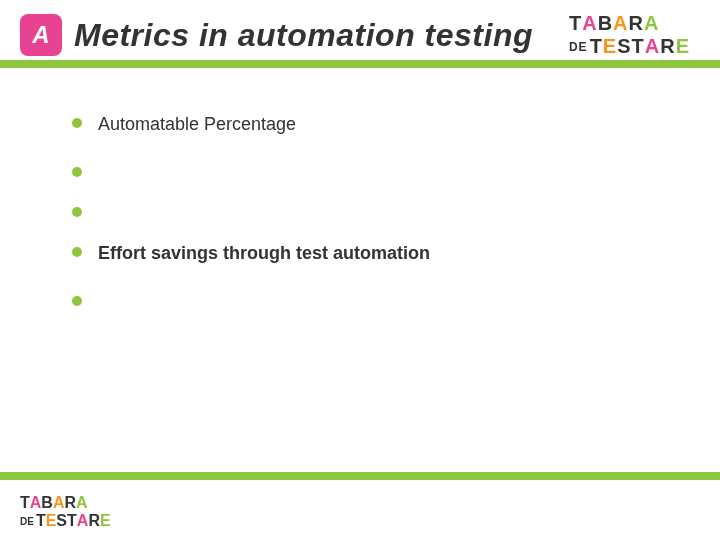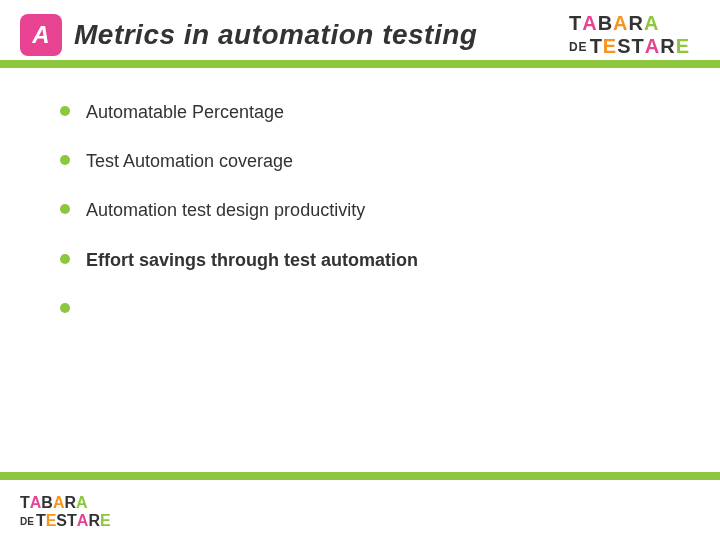--- a/index.html
+++ b/index.html
@@ -37,21 +37,21 @@
 
     .header {
       display: flex;
       align-items: center;
       justify-content: space-between;
       padding: 10px 30px 0 20px;
       height: 60px;
     }
 
     .title {
-      font-size: 28px;
+      font-size: 32px;
       font-weight: bold;
       color: #333;
       font-style: italic;
       letter-spacing: 0.5px;
     }
 
     .logo-top-right {
       display: flex;
       flex-direction: column;
       align-items: flex-end;
@@ -96,21 +96,21 @@
     .letter-E2-green { color: #8dc63f; }
 
     .content {
       padding: 30px 60px 20px 60px;
       margin-top: 10px;
     }
 
     .bullet-list {
       list-style: none;
       padding: 0;
-      margin: 0;
+      margin: 12px;
     }
 
     .bullet-list li {
       display: flex;
       align-items: flex-start;
       margin-bottom: 24px;
       font-size: 18px;
       color: #333;
     }
 
@@ -209,25 +209,23 @@
 <div class="top-bar"></div>
 
 <div class="content">
   <ul class="bullet-list">
     <li>
       <span class="bullet-dot"></span>
       <span class="bullet-text">Automatable Percentage</span>
     </li>
     <li>
       <span class="bullet-dot"></span>
-      <span class="bullet-text">Test Automation coverage</span>
-    </li>
-    <li>
-      <span class="bullet-dot"></span>
-      <span class="bullet-text">Automation test design productivity</span>
+    </li>
+    <li>
+      <span class="bullet-dot"></span>
     </li>
     <li>
       <span class="bullet-dot"></span>
       <span class="bullet-text" style="font-weight:bold;text-align:center;">Effort savings through test automation</span>
     </li>
     <li>
       <span class="bullet-dot"></span>
     </li>
   </ul>
 </div>

